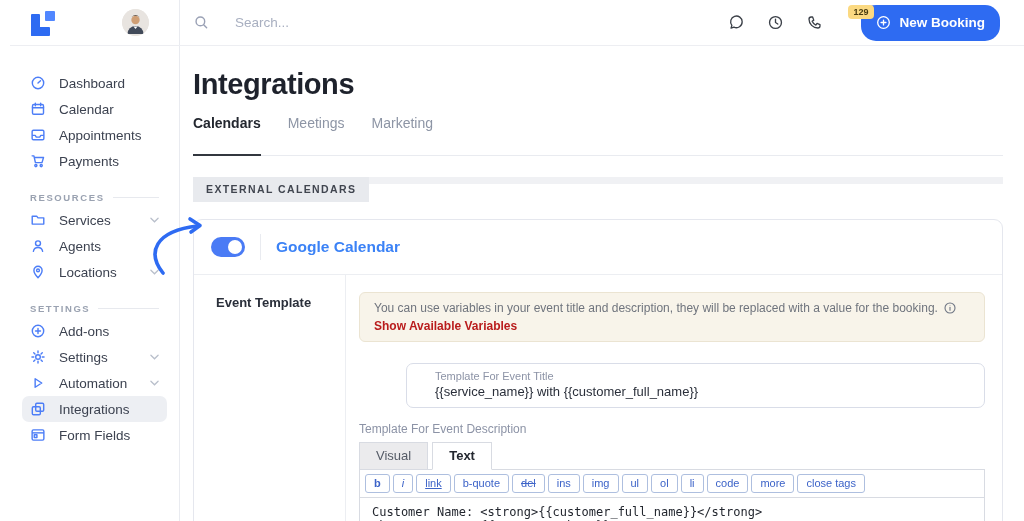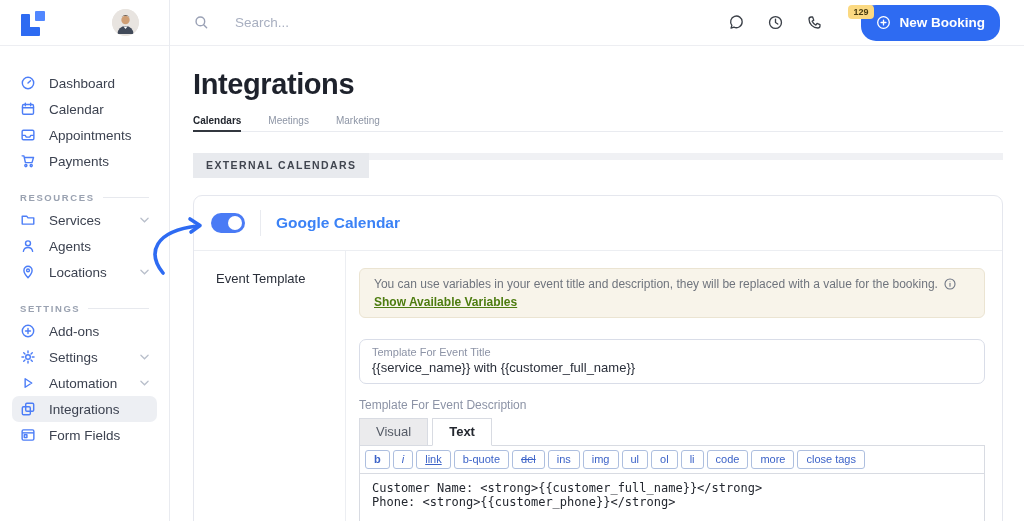--- a/index.html
+++ b/index.html
@@ -1,21 +1,21 @@
 <!DOCTYPE html>
 <html><head>
 <meta charset="utf-8">
 <style>
   * { margin:0; padding:0; box-sizing:border-box; }
   html,body { background:#fff; }
   body { font-family:"Liberation Sans", sans-serif; color:#2a2f3a; }
   .screen { position:relative; width:1024px; height:521px; background:#fff; overflow:hidden; }
 
   
-  .sidebar { position:absolute; left:0; top:0; width:170px; height:521px; background:#fff; border-right:1px solid #e9ebf0; }
+  .sidebar { position:absolute; left:10px; top:0; width:170px; height:521px; background:#fff; border-right:1px solid #e9ebf0; }
   .side-top { height:46px; border-bottom:1px solid #edeef2; display:flex; align-items:center; justify-content:space-between; padding:0 30px 0 20px; }
   .logo { width:26px; height:26px; position:relative; }
   .avatar { width:27px; height:27px; border-radius:50%; overflow:hidden; background:#e8e4e0; }
   .nav { padding:24px 12px 0; }
   .nav-item { height:26px; display:flex; align-items:center; padding:0 8px; border-radius:7px; cursor:pointer; }
   .nav-item.active { background:#edeff3; }
   .nav-ic { width:16px; height:16px; display:flex; align-items:center; justify-content:center; margin-right:13px; flex:none; }
   .nav-label { font-size:13.5px; font-weight:500; color:#3c4250; white-space:nowrap; }
   .nav-chev { margin-left:auto; display:flex; }
   .nav-section { height:20px; margin-top:13px; display:flex; align-items:center; padding:0 8px; }
@@ -30,43 +30,43 @@
   .search-input::placeholder { color:#a8afc0; }
   .top-actions { display:flex; align-items:center; gap:22px; }
   .top-ic { position:relative; display:flex; cursor:pointer; }
   .badge { position:absolute; top:-9px; left:10px; background:#fbd981; color:#4a3c10; font-size:9px; font-weight:700; padding:1.5px 5px; border-radius:4px; line-height:1.2;margin-left:32px; }
   .btn-primary { margin-left:16px; display:flex; align-items:center; gap:8px; background:#2e6bf2; color:#fff; border:none; border-radius:15px; height:36px; padding:0 15px; font-size:13.5px; font-weight:600; font-family:"Liberation Sans",sans-serif; cursor:pointer; }
 
   
   .content { padding:22px 21px 0 23px; }
   h1.page-title { font-size:29px; font-weight:600; color:#1e222c; letter-spacing:-0.4px; }
   .tabs { display:flex; gap:27px; margin-top:14px; border-bottom:1px solid #e9ebf0; }
-  .tab { font-size:10px; padding-bottom:4px; color:#8d95a5; cursor:pointer; }
+  .tab { font-size:14px; padding-bottom:23px; color:#8d95a5; cursor:pointer; }
   .tab.active { color:#23272f; font-weight:600; border-bottom:2px solid #32373f; margin-bottom:-1px; }
   .section-row { display:flex; align-items:flex-start; margin-top:21px; }
   .section-label { background:#e8eaee; color:#40454f; font-size:10.5px; font-weight:700; letter-spacing:1.4px; padding:6px 13px 7px; }
   .section-rule { flex:1; height:7px; background:#f0f1f4; }
 
   
   .card { margin-top:17px; border:1px solid #e5e7ee; border-radius:9px; background:#fff; min-height:330px; }
   .card-head { display:flex; align-items:center; padding:14px 17px; border-bottom:1px solid #eceef2; }
   .toggle { width:34px; height:20px; border-radius:11px; background:#4a7bf5; position:relative; cursor:pointer; flex:none; }
   .toggle .knob { position:absolute; top:3px; left:17px; width:14px; height:14px; border-radius:50%; background:#fff; }
   .vdiv { width:1px; height:26px; background:#e9ebf0; margin:0 15px; }
   .card-title { font-size:15.5px; font-weight:600; color:#3b82f6; }
   .card-body { display:flex; }
   .body-left { width:152px; flex:none; border-right:1px solid #eceef2; padding:20px 0 20px 22px; }
-  .field-label { font-size:13px; font-weight:400; color:#2a2f3a; }
+  .field-label { font-size:13px; font-weight:700; color:#2a2f3a; }
   .body-right { flex:1; padding:17px 17px 20px 13px; }
 
   .banner { background:#f8f4ea; border:1px solid #ebe4d2; border-radius:6px; padding:8px 14px; font-size:12px; color:#6f747d; display:flex; align-items:center; flex-wrap:wrap; gap:4px; }
-  .banner a { color:#4d7c0f; font-weight:600; text-decoration:underline; cursor:pointer; }
+  .banner a { color:#b91c1c; font-weight:600; cursor:pointer; }
   .banner .info-ic { display:flex; margin-left:2px; }
 
-  .input-box { margin-top:21px; border:1px solid #d9dde8; border-radius:7px; padding:6px 12px 7px; background:#fff; }
+  .input-box { margin-top:21px; border:1px solid #d9dde8; border-radius:7px; padding:6px 28px 7px; background:#fff;margin-left:47px; }
   .input-box .mini-label { font-size:11px; color:#8c93a6; }
   .input-box input { border:none; outline:none; width:100%; font-size:13px; font-weight:500; color:#2a2f3a; margin-top:1px; font-family:"Liberation Sans",sans-serif; background:transparent; }
 
   .desc-label { margin-top:14px; font-size:12px; color:#8c93a6; }
 
   .editor { margin-top:6px; }
   .ed-tabs { display:flex; position:relative; z-index:2; }
   .ed-tab { font-size:13px; padding:5px 16px 6px; border:1px solid #d8dbe2; margin-right:4px; cursor:pointer; }
   .ed-tab.inactive { background:#ebebed; color:#555b66; }
   .ed-tab.active { background:#fff; color:#23272f; font-weight:600; border-bottom-color:#fff; }

